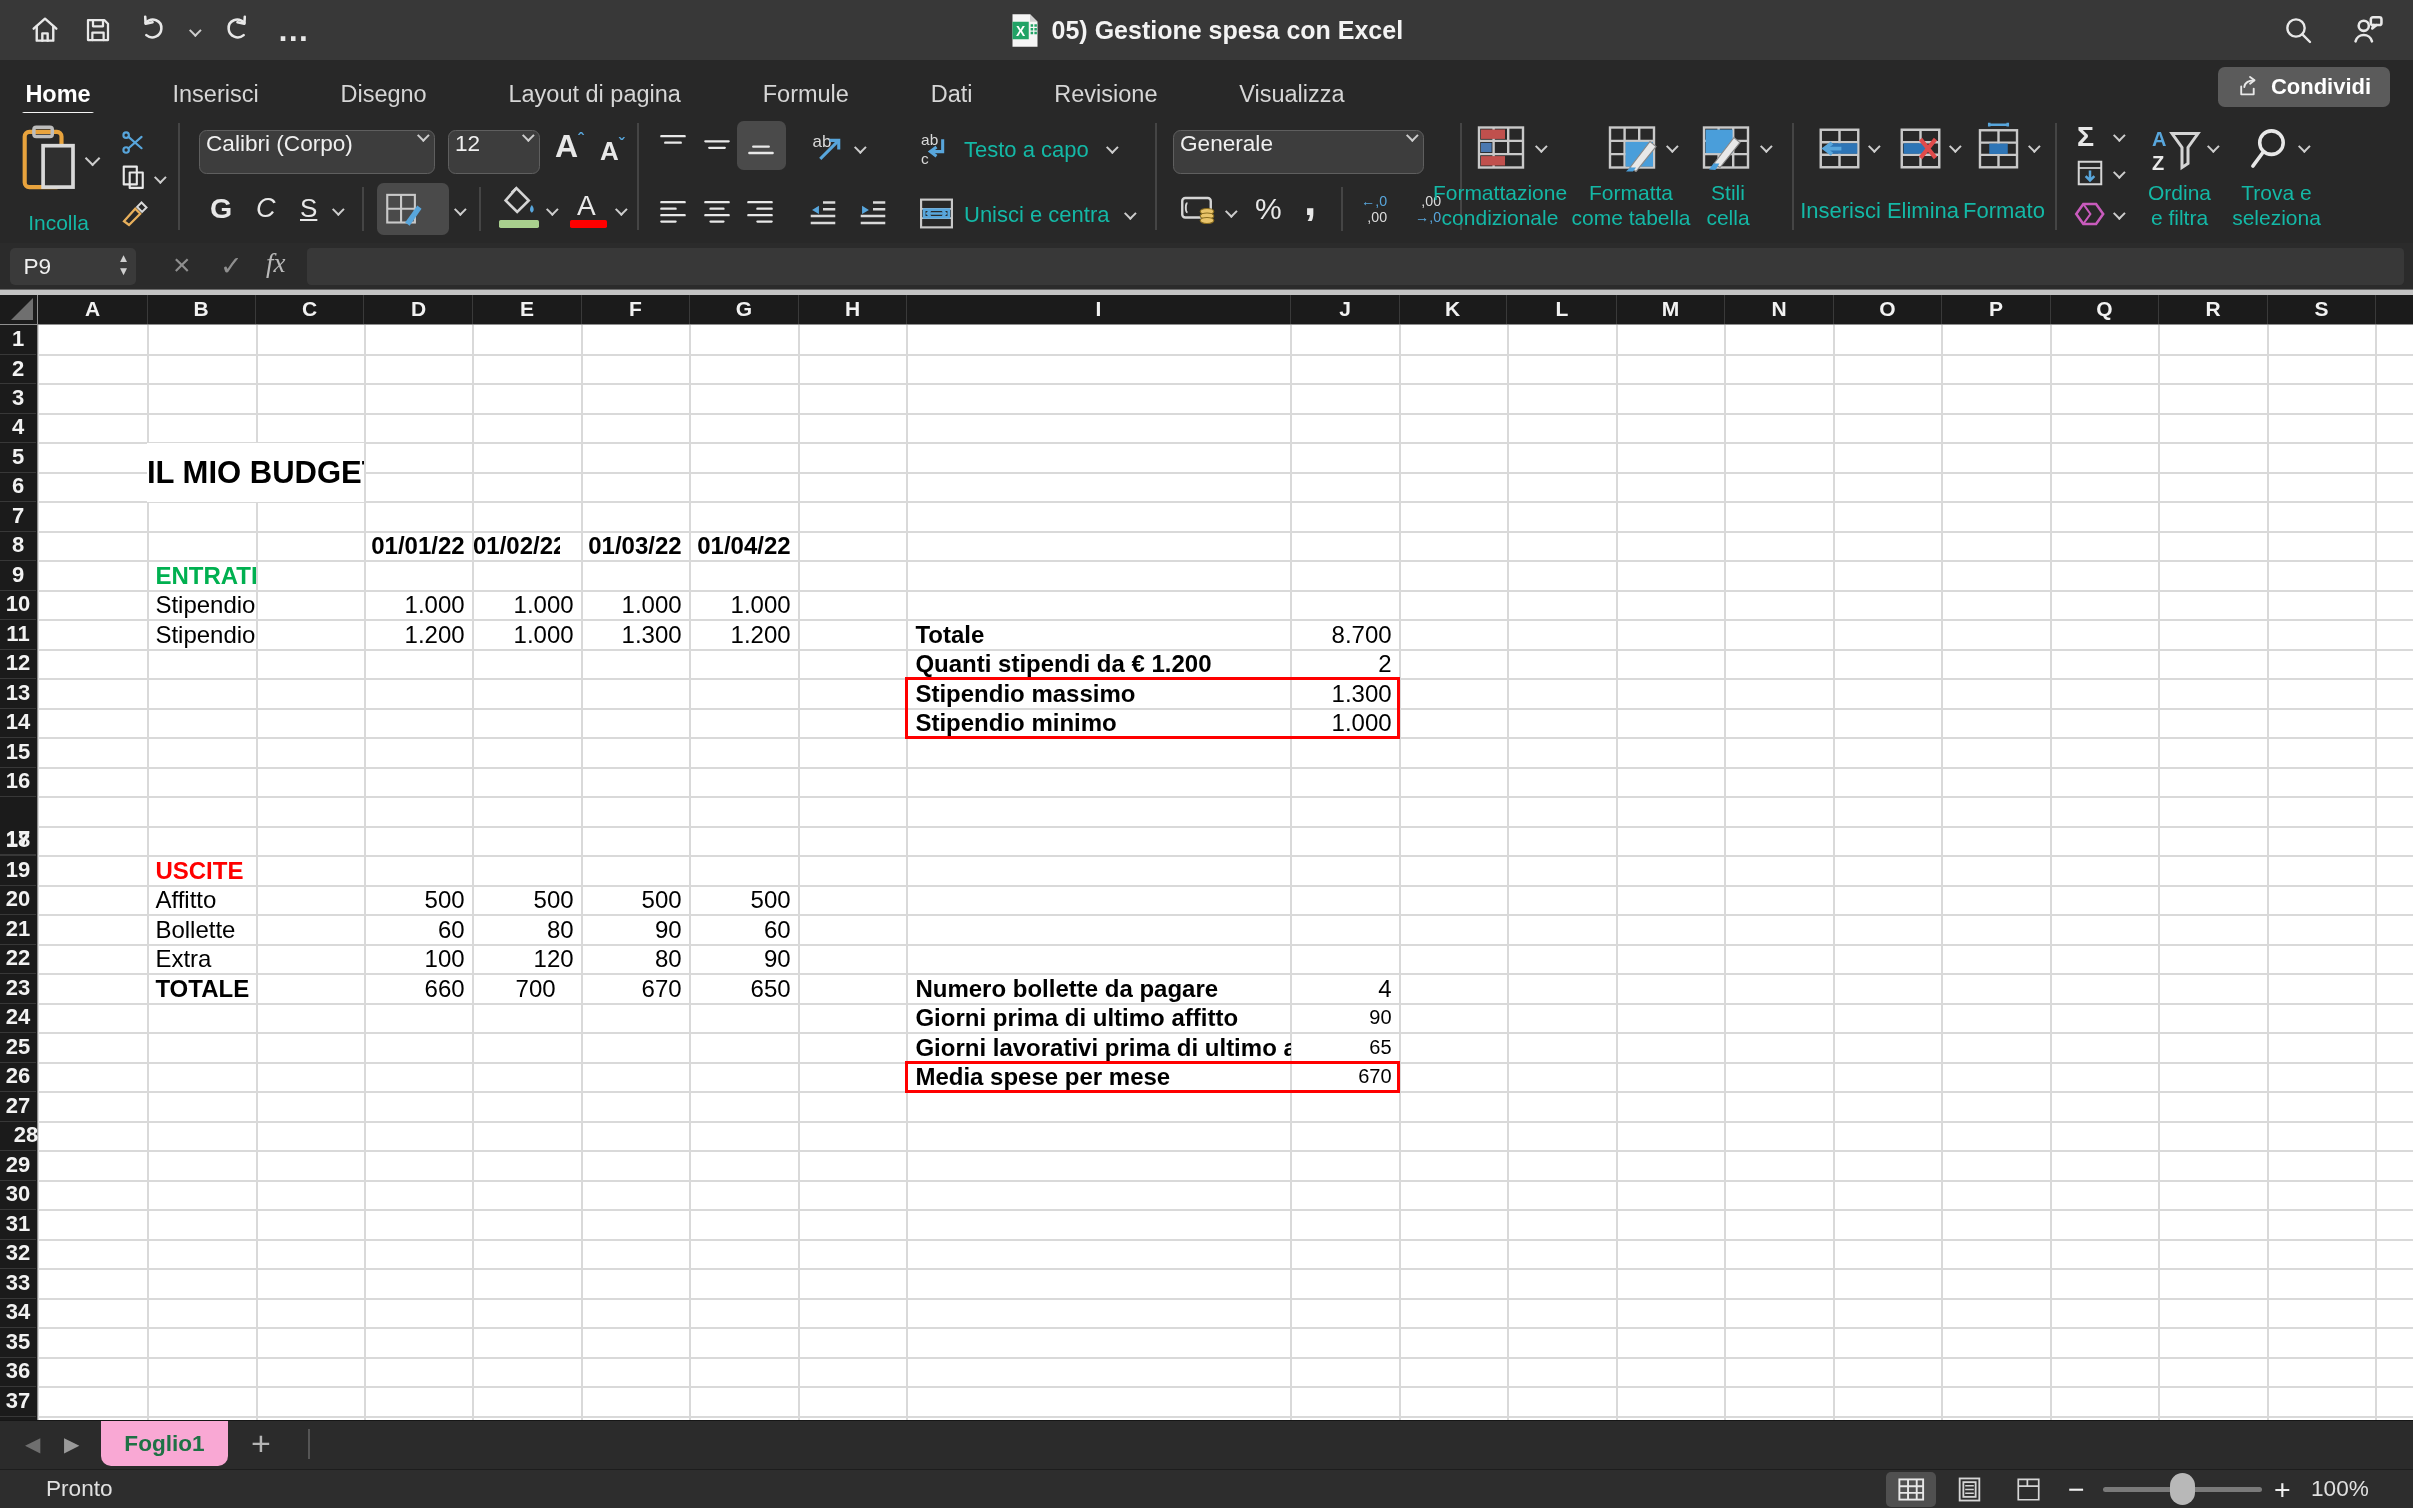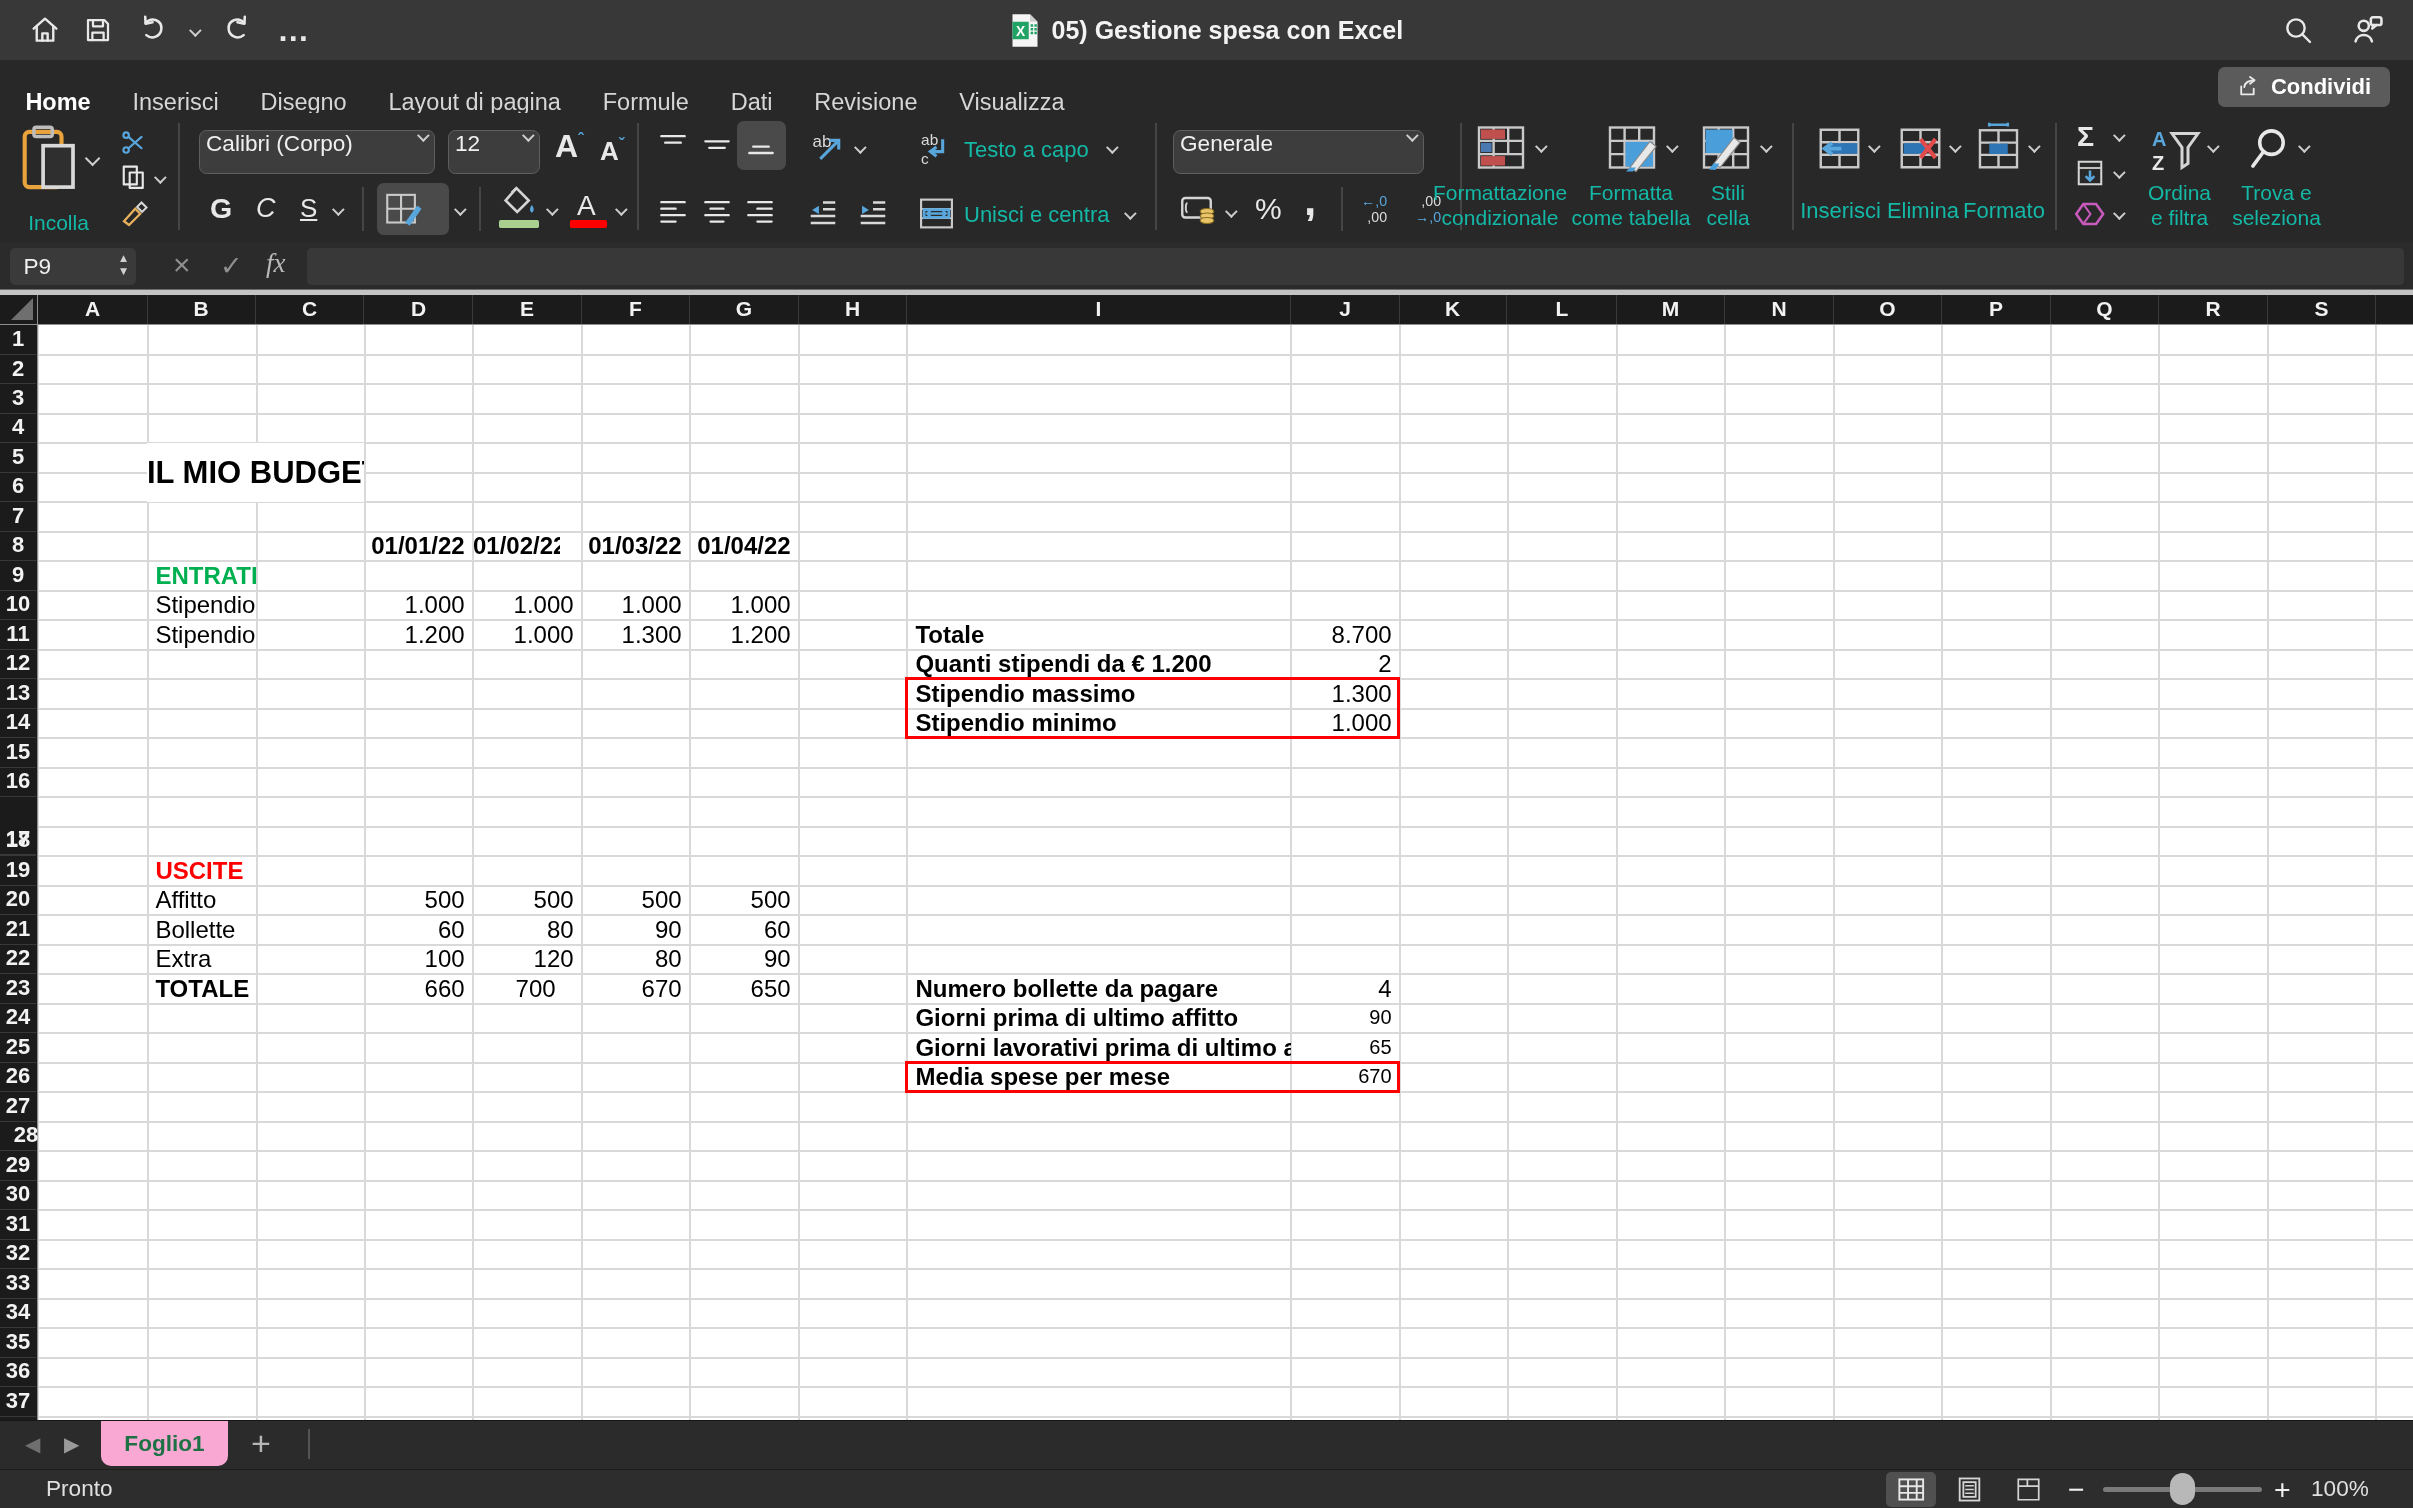--- a/index.html
+++ b/index.html
@@ -9,21 +9,21 @@
   
   .titlebar{position:absolute;left:0;top:0;width:2413px;height:60px;background:#383838;
             display:flex;align-items:center;justify-content:center}
   .tb-left{position:absolute;left:28.5px;top:0;height:60px;display:flex;align-items:center;gap:22px}
   .tb-right{position:absolute;right:28.5px;top:0;height:60px;display:flex;align-items:center;gap:37px}
   .tb-title{display:flex;align-items:center;gap:11.7px;color:#f3f3f3;font-weight:bold;font-size:25px}
   .ic{fill:none;stroke:#e8e8e8;stroke-width:1.8;stroke-linecap:round;stroke-linejoin:round}
   .icbtn{display:flex;align-items:center}
   
   .tabrow{position:absolute;left:0;top:60px;width:2413px;height:53px;background:#282828}
-  .rtabs{position:absolute;left:22px;top:16px;height:53px;display:flex;gap:35px;align-items:flex-start}
+  .rtabs{position:absolute;left:22px;top:8px;height:53px;display:flex;gap:75px;align-items:flex-start}
   .rtab{color:#d6d6d6;font-size:23.5px;padding:0 3.4px;position:relative;height:53px;display:flex;align-items:center}
   .rtab.active{color:#fff;font-weight:bold}
   .rtab.active:after{content:"";position:absolute;left:0;right:0;bottom:5px;height:4.2px;background:#f5f5f5;border-radius:2.5px}
   .sharebtn{position:absolute;right:23.5px;top:6.7px;height:40px;background:#5b5b5b;border-radius:6.7px;
             display:flex;align-items:center;gap:10px;padding:0 18.4px;color:#fff;font-size:22px;font-weight:bold}
   
   .toolbar{position:absolute;left:0;top:113px;width:2413px;height:130px;background:#282828;color:#e8e8e8}
   .tdiv{position:absolute;top:10px;width:1.7px;height:107px;background:#454545}
   .mdiv{position:absolute;width:1.7px;height:44px;background:#454545}
   .tlabel{position:absolute;font-size:21px;color:#14b8a6;text-align:center;line-height:25px}

